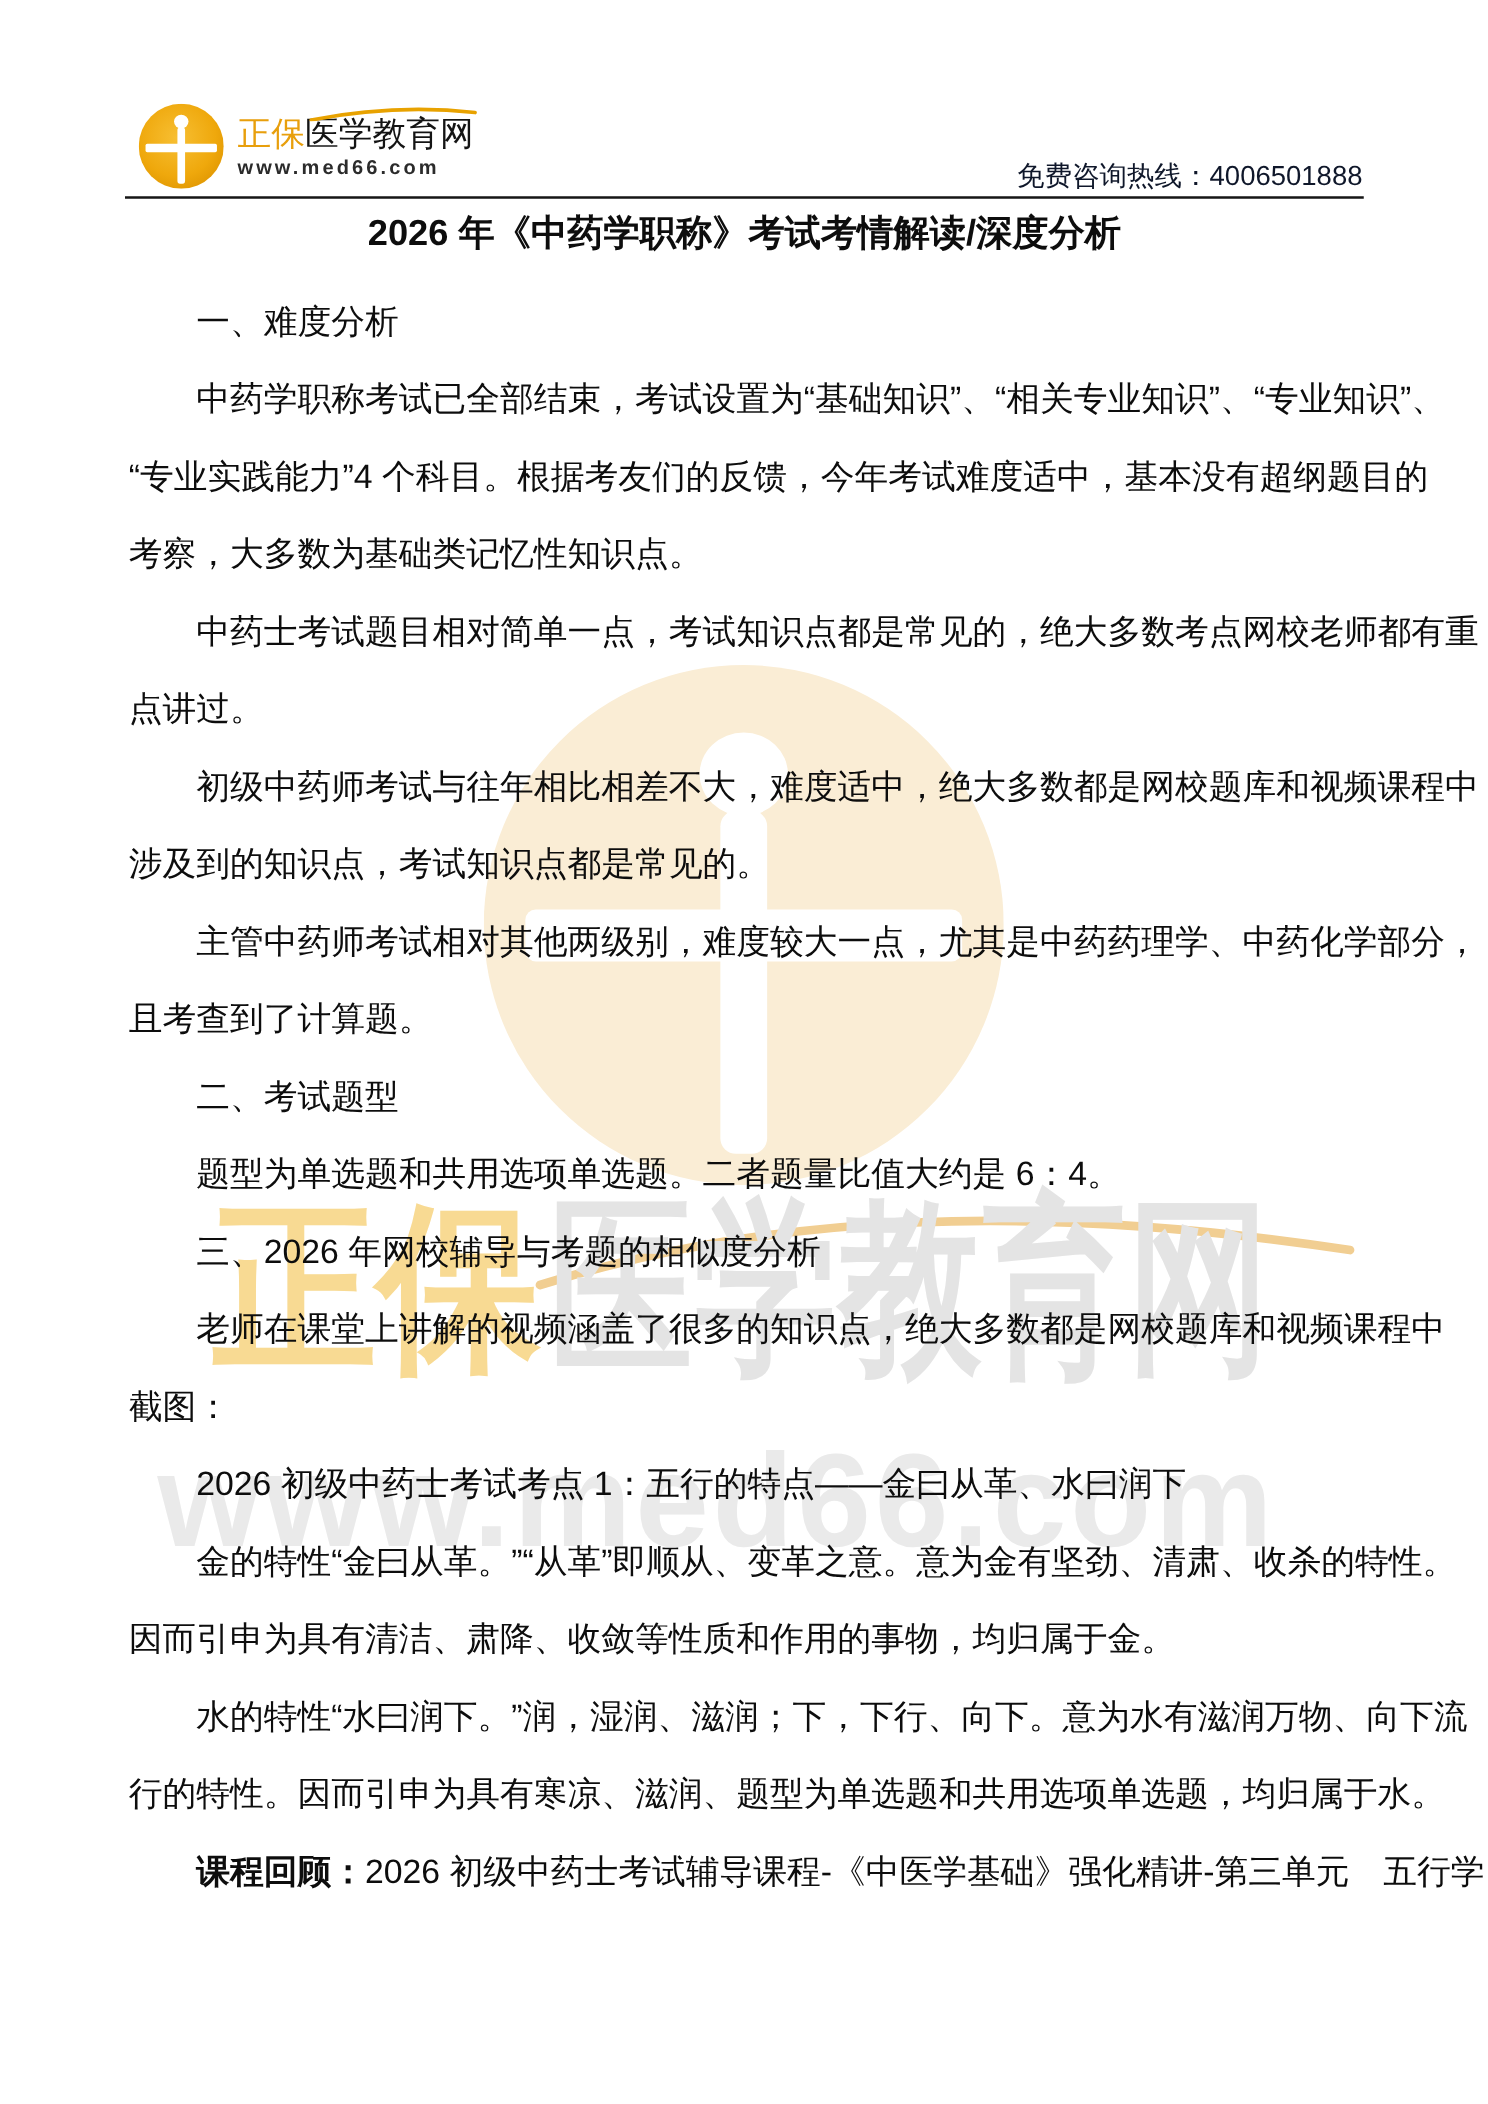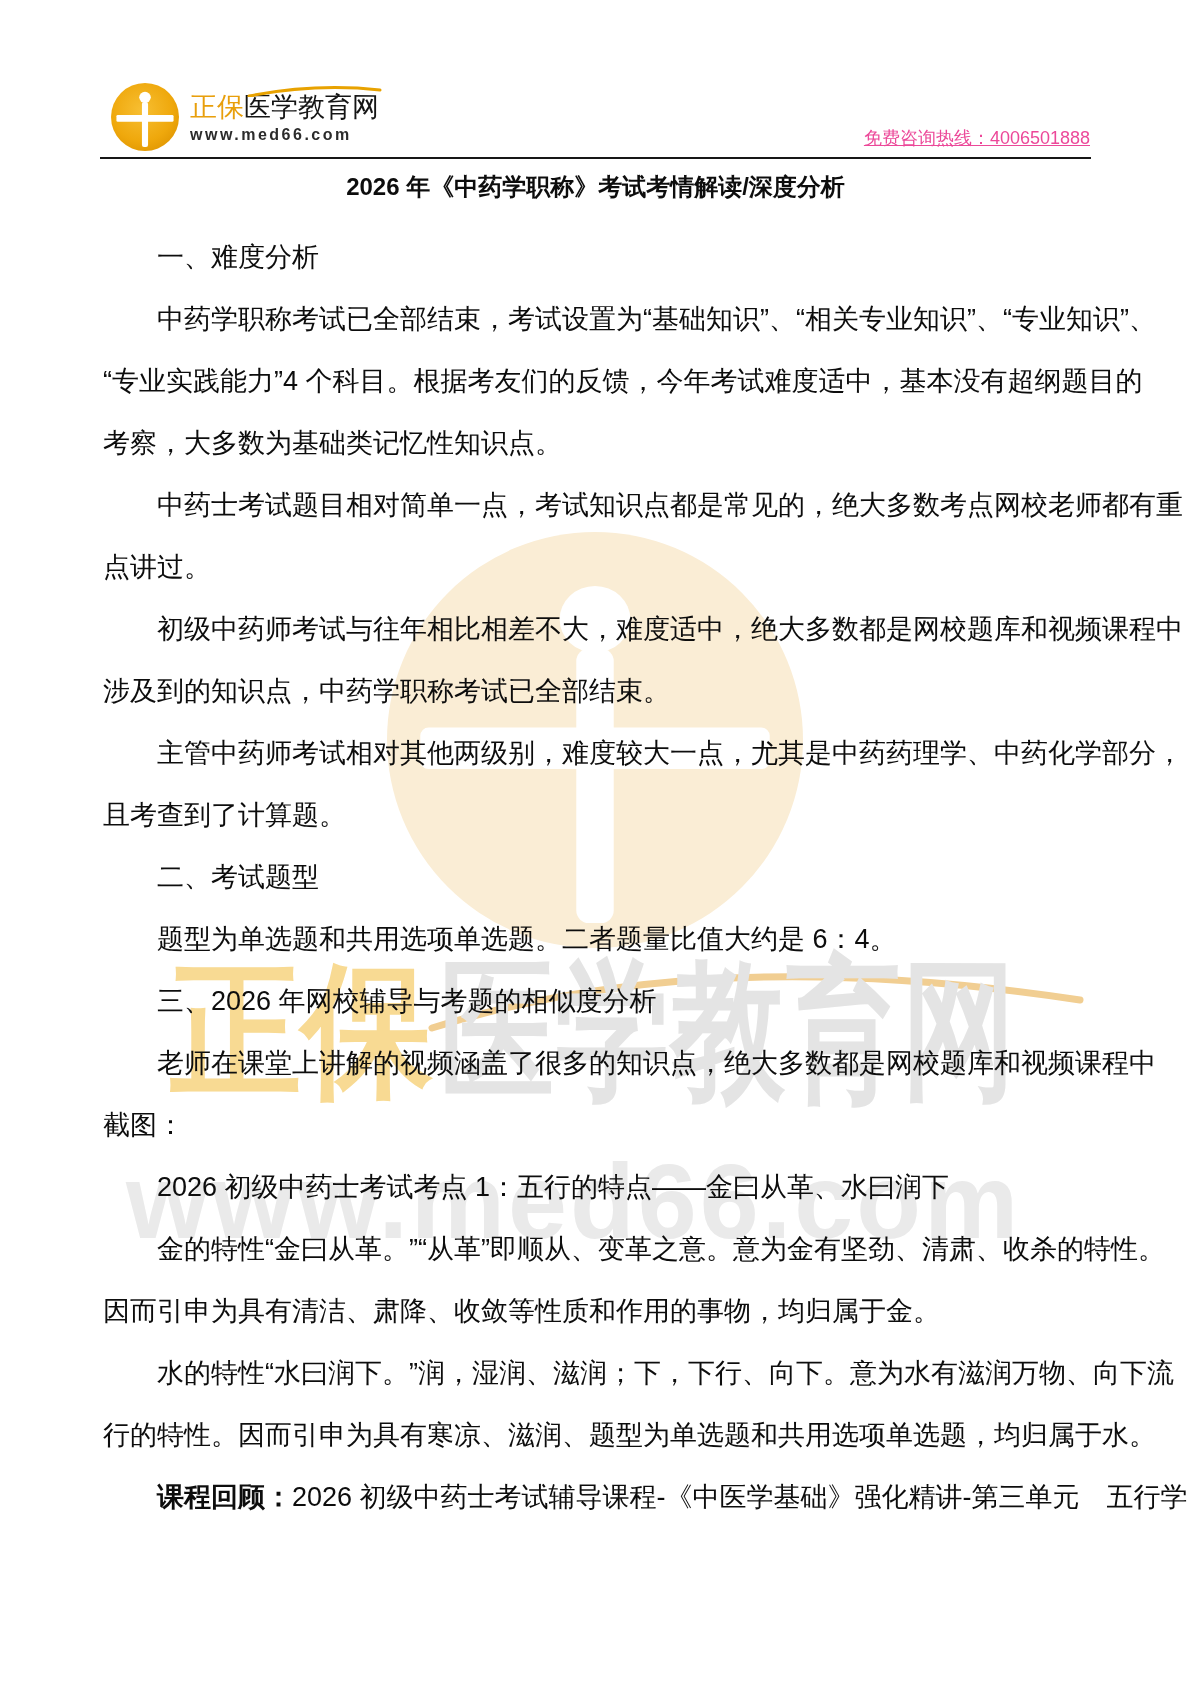--- a/index.html
+++ b/index.html
@@ -29,26 +29,26 @@
   .wm-swoosh{position:absolute;left:428px;top:952px;width:660px;height:82px;}
 
   
   .logo-icon{position:absolute;left:111px;top:83px;width:68px;height:68px;z-index:2;}
   .logo-text{position:absolute;left:190px;top:92px;z-index:2;}
   .brand-line{position:relative;font-size:27px;font-weight:400;line-height:31px;white-space:nowrap;}
   .brand-first{color:#e89f0c;}
   .brand-rest{color:#141414;}
   .brand-swoosh{position:absolute;left:56px;top:-9px;width:138px;height:14px;}
   .brand-url{font-size:16px;font-weight:700;color:#2b2b2b;letter-spacing:2.5px;margin-top:3px;white-space:nowrap;}
-  .hotline{position:absolute;right:100px;top:126px;font-size:18px;color:#ec4899;z-index:2;white-space:nowrap;text-decoration:underline;}
+  .hotline{position:absolute;right:100px;top:126px;font-size:22px;color:#0f172a;z-index:2;white-space:nowrap;}
   .header-rule{position:absolute;left:100px;right:99px;top:157px;border-top:2px solid #161616;z-index:2;}
 
   
   .content{position:absolute;left:103px;top:162px;width:985px;z-index:1;font-size:27px;}
-  .doc-title{height:50px;line-height:50px;text-align:center;font-weight:700;font-size:24px;white-space:nowrap;}
+  .doc-title{height:50px;line-height:50px;text-align:center;font-weight:700;font-size:29px;white-space:nowrap;}
   .line{height:62px;line-height:62px;white-space:nowrap;text-align:justify;text-align-last:justify;}
   .line.end{text-align-last:left;}
   .line.indent{text-indent:54px;}
   .heading{font-weight:400;}
   .first-heading{margin-top:14px;}
   .b{font-weight:700;}
 </style>
 </head>
 <body>
 
@@ -103,21 +103,21 @@
     <div class="line indent end heading first-heading">一、难度分析</div>
 
     <div class="line indent">中药学职称考试已全部结束，考试设置为“基础知识”、“相关专业知识”、“专业知识”、</div>
     <div class="line">“专业实践能力”4 个科目。根据考友们的反馈，今年考试难度适中，基本没有超纲题目的</div>
     <div class="line end">考察，大多数为基础类记忆性知识点。</div>
 
     <div class="line indent">中药士考试题目相对简单一点，考试知识点都是常见的，绝大多数考点网校老师都有重</div>
     <div class="line end">点讲过。</div>
 
     <div class="line indent">初级中药师考试与往年相比相差不大，难度适中，绝大多数都是网校题库和视频课程中</div>
-    <div class="line end">涉及到的知识点，中药学职称考试已全部结束。</div>
+    <div class="line end">涉及到的知识点，考试知识点都是常见的。</div>
 
     <div class="line indent">主管中药师考试相对其他两级别，难度较大一点，尤其是中药药理学、中药化学部分，</div>
     <div class="line end">且考查到了计算题。</div>
 
     <div class="line indent end heading">二、考试题型</div>
 
     <div class="line indent end">题型为单选题和共用选项单选题。二者题量比值大约是 6：4。</div>
 
     <div class="line indent end heading">三、2026 年网校辅导与考题的相似度分析</div>
 

